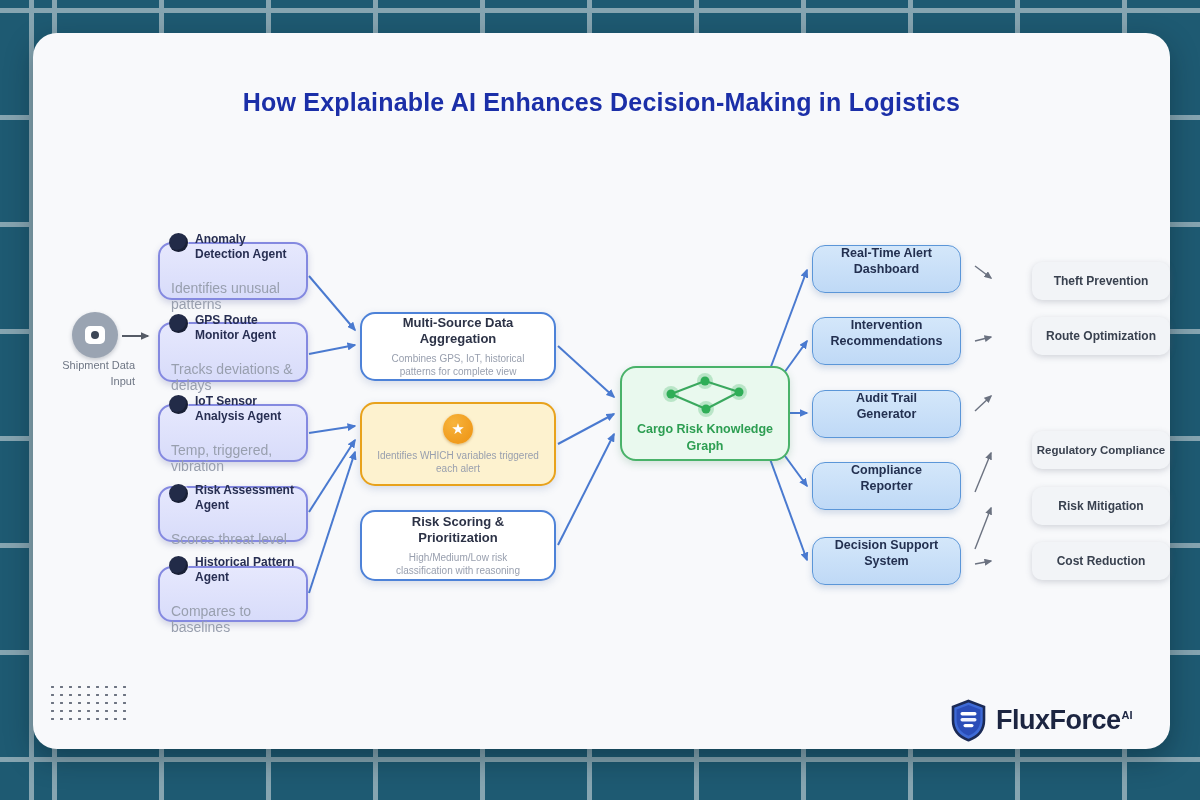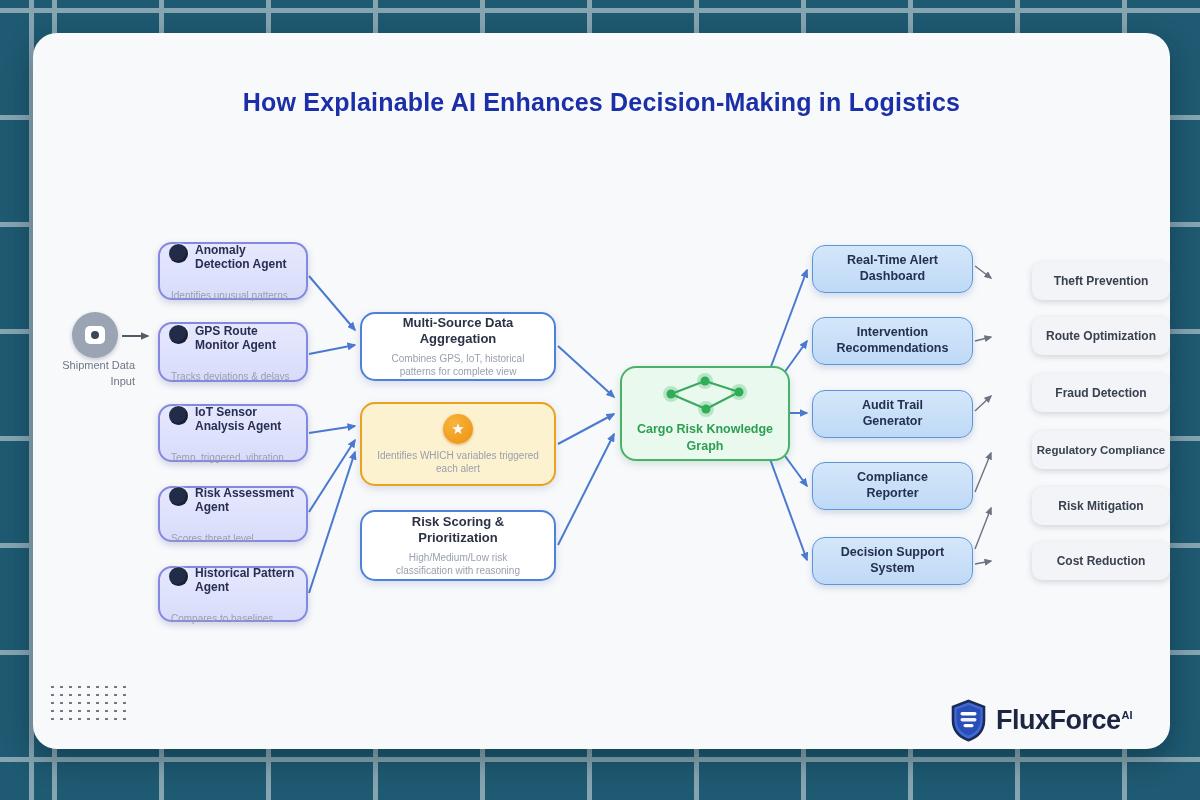--- a/index.html
+++ b/index.html
@@ -58,21 +58,21 @@
     left:158px;width:150px;
     background:linear-gradient(180deg,var(--agent_fill_a),var(--agent_fill_b));
     border:2px solid var(--agent_border);border-radius:14px;
     padding:8px 9px 6px 9px;box-shadow:0 3px 7px rgba(60,70,140,.22);
     display:flex;flex-direction:column;justify-content:center;
   }
   .agent-head{display:flex;align-items:flex-start;gap:7px}
   .agent-icon{flex:0 0 auto;width:19px;height:19px;border-radius:50%;background:#222b48;margin-top:1px;
     box-shadow:inset -2px -2px 0 rgba(0,0,0,.25), 1px -1px 0 rgba(255,255,255,.5)}
   .agent-title{font-size:12px;font-weight:700;color:var(--agent_title);line-height:1.2}
-  .agent-sub{font-size:10px;color:var(--subtitle_gray);margin-top:19px;padding-left:2px}
+  .agent-sub{font-size:14px;color:var(--subtitle_gray);margin-top:19px;padding-left:2px}
   
   .proc-box{
     left:360px;width:196px;border-radius:15px;display:flex;flex-direction:column;
     align-items:center;justify-content:center;text-align:center;padding:20px 18px;
     box-shadow:0 3px 8px rgba(60,90,150,.18);
   }
   .proc-outline{background:var(--outline_fill);border:2px solid var(--outline_border)}
   .proc-title{font-size:13px;font-weight:700;color:var(--proc_title);line-height:1.25}
   .proc-sub{font-size:10px;color:var(--subtitle_gray);line-height:1.3;margin-top:5px}
   .proc-highlight{background:var(--highlight_fill);border:2.5px solid var(--highlight_border);padding:8px 12px}
@@ -83,24 +83,24 @@
   
   .kg-box{
     left:620px;top:366px;width:170px;height:95px;border-radius:16px;
     background:var(--green_fill);border:2px solid var(--green_border);
     display:flex;flex-direction:column;align-items:center;justify-content:center;gap:4px;
     box-shadow:0 3px 8px rgba(50,130,80,.2);
   }
   .kg-title{font-size:12.5px;font-weight:700;color:var(--green_text);text-align:center;line-height:1.3}
   
   .out-box{
-    left:812px;width:161px;height:48px;border-radius:13px;
+    left:812px;width:149px;height:48px;border-radius:13px;
     background:linear-gradient(180deg,var(--output_fill_a),var(--output_fill_b));
     border:1.6px solid var(--output_border);
-    display:flex;align-items:center;justify-content:center;text-align:center;padding:0 20px;
+    display:flex;justify-content:center;text-align:center;padding:0 20px;
     font-size:12.5px;font-weight:700;color:var(--output_text);line-height:1.25;
     box-shadow:0 3px 7px rgba(60,100,160,.22);
   }
   
   .benefit-box{
     left:1032px;width:138px;height:38px;border-radius:10px;background:var(--benefit_fill);
     display:flex;align-items:center;justify-content:center;text-align:left;
     font-size:12px;font-weight:700;color:var(--benefit_text);
     box-shadow:0 2px 6px rgba(90,100,120,.25);
   }
@@ -258,23 +258,20 @@
   <div class="abs out-box" style="top:537px">
       <span>Decision Support System</span>
     </div>
 
   <div class="abs benefit-box" style="top:262px">
       <span>Theft Prevention</span>
     </div>
   <div class="abs benefit-box" style="top:317px">
       <span>Route Optimization</span>
     </div>
-  <div class="abs benefit-box" style="top:374px">
-      <span>Fraud Detection</span>
-    </div>
   <div class="abs benefit-box" style="top:431px;font-size:11.5px">
       <span>Regulatory Compliance</span>
     </div>
   <div class="abs benefit-box" style="top:487px">
       <span>Risk Mitigation</span>
     </div>
   <div class="abs benefit-box" style="top:542px">
       <span>Cost Reduction</span>
     </div>
 

